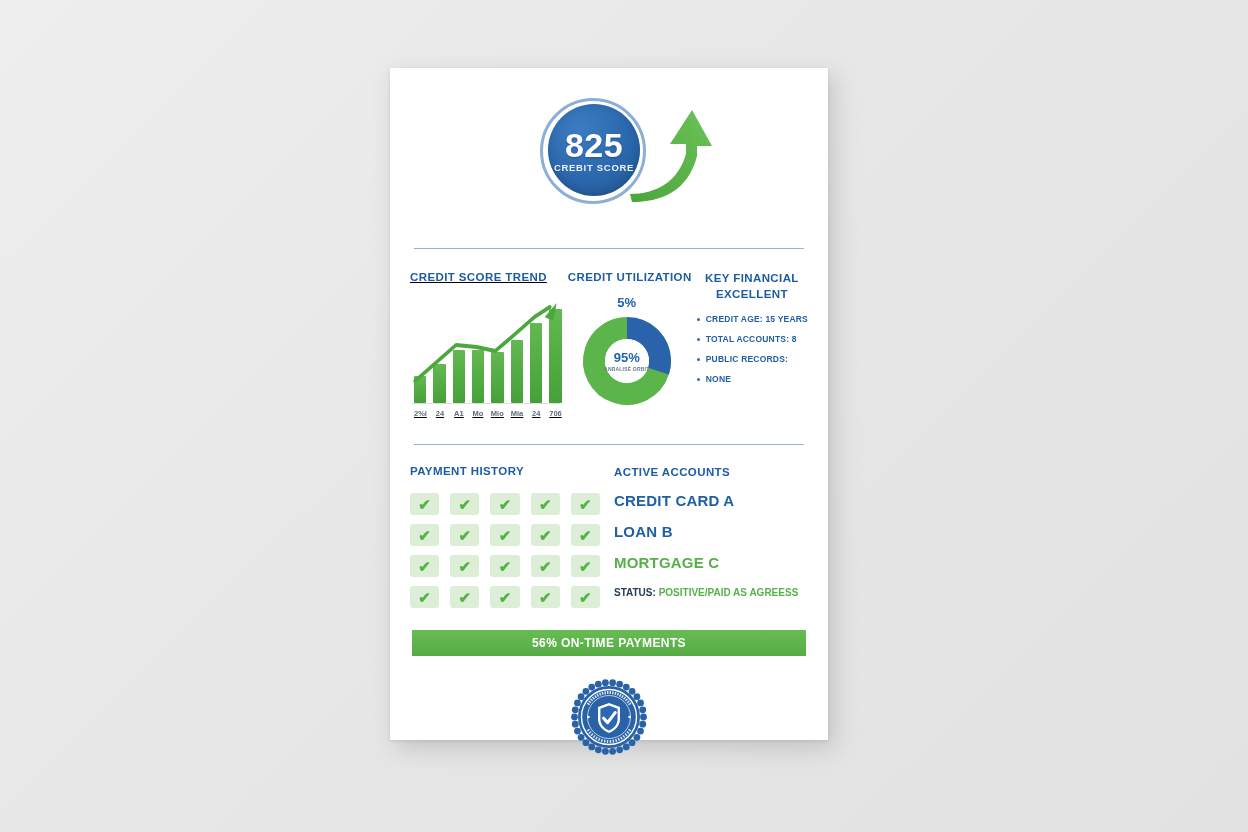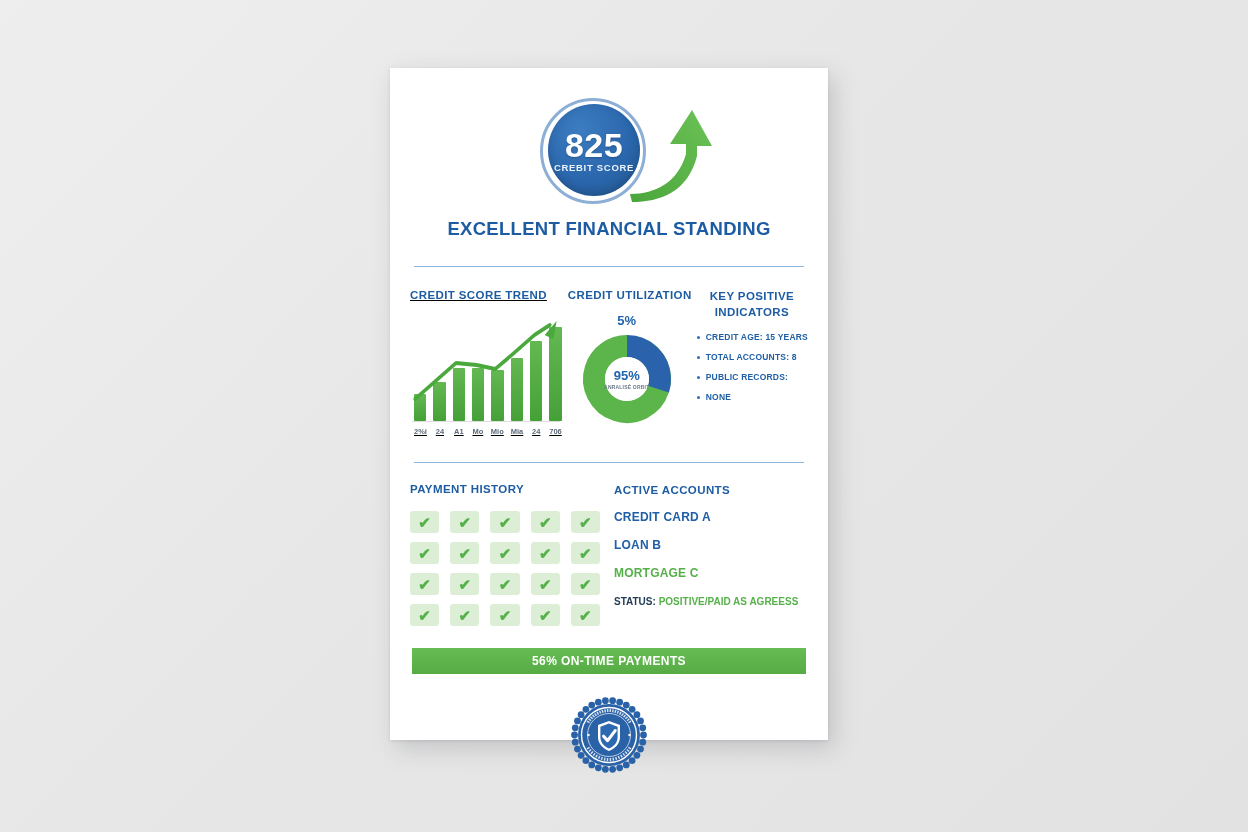--- a/index.html
+++ b/index.html
@@ -192,21 +192,21 @@
   }
   .check-cell {
     height: 22px;
     background: #ddeed6;
     border-radius: 3px;
     display: flex; align-items: center; justify-content: center;
   }
 
   #accounts { flex: 1; padding-top: 1px; }
   .acct {
-    font-size: 12px; font-weight: bold;
+    font-size: 15px; font-weight: bold;
     letter-spacing: .2px;
     margin-top: 14px;
     white-space: nowrap;
   }
   #status-line {
     font-size: 10px; font-weight: bold;
     margin-top: 16px; color: #233c55;
     white-space: nowrap;
   }
   #status-line .val { color: #57b14b; font-weight: bold; }
@@ -247,21 +247,20 @@
           <linearGradient id="ag" x1="0" y1="1" x2="1" y2="0">
             <stop offset="0" stop-color="#4aa63b"></stop>
             <stop offset="1" stop-color="#6cc257"></stop>
           </linearGradient>
         </defs>
         <path d="M4,96 C30,96 52,84 60,56 L60,46 L44,46 L66,12 L86,48 L71,48 L71,58
                  C62,94 34,104 6,104 Z" fill="url(#ag)"></path>
       </svg>
     </div>
 
-    <div id="headline">EXCELLENT FINANCIAL STANDING</div>
 
     <hr class="div">
 
     <div id="mid">
 
       <div id="trend">
         <div class="sec-title">CREDIT SCORE TREND</div>
         <div id="bars">
           <div class="bar" style="height:26%"></div>
           <div class="bar" style="height:38%"></div>
@@ -298,21 +297,21 @@
             <circle cx="48" cy="48" r="33" fill="none" stroke="#2a62ab" stroke-width="22" stroke-dasharray="62 145.3" transform="rotate(-90 48 48)"></circle>
           </svg>
           <div id="donut-center">
             <div id="donut-center-pct">95%</div>
             <div id="donut-center-label">ANRALISÉ ORBIT</div>
           </div>
         </div>
       </div>
 
       <div id="kfi">
-        <div class="sec-title">KEY POSITIVE INDICATORS</div>
+        <div class="sec-title">KEY FINANCIAL EXCELLENT</div>
         <ul>
           <li>CREDIT AGE: 15 YEARS</li>
           <li>TOTAL ACCOUNTS: 8</li>
           <li>PUBLIC RECORDS:</li>
           <li>NONE</li>
         </ul>
       </div>
     </div>
 
     <hr class="div">

